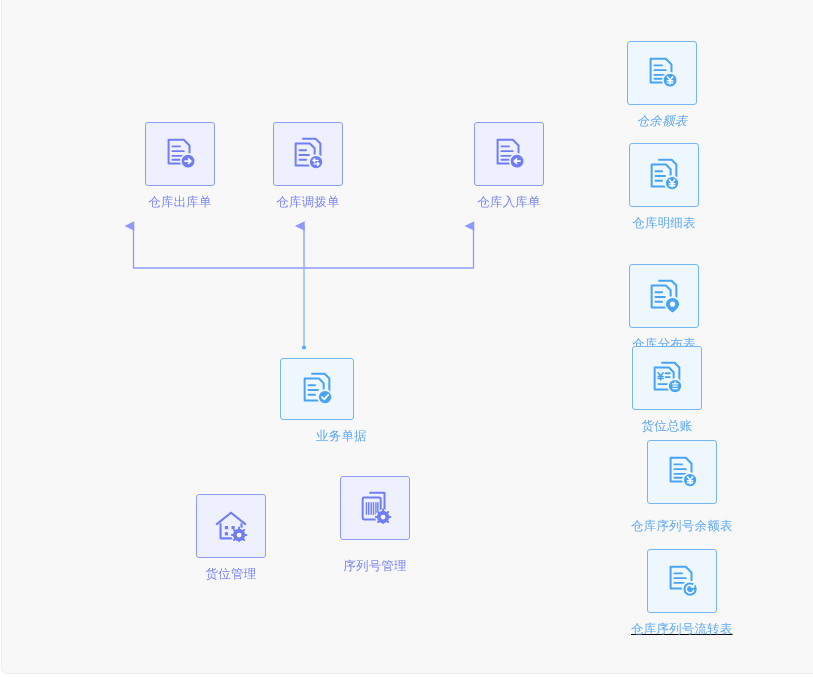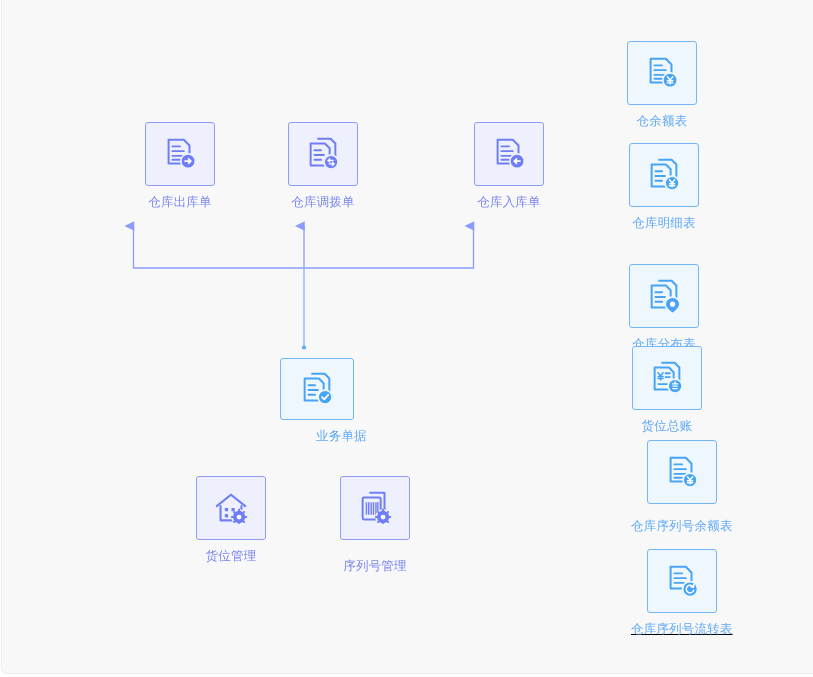--- a/index.html
+++ b/index.html
@@ -120,21 +120,21 @@
     <svg class="glyph" width="38" height="38" viewBox="0 0 40 40">
       <path d="M8 5 H24 L30 11 V30 H8 Z" fill="none" stroke="#6f7ef5" stroke-width="2.1" stroke-linejoin="round"></path>
       <path d="M12 12 H20 M12 17 H24 M12 22 H24 M12 26 H20" stroke="#6f7ef5" stroke-width="2" stroke-linecap="round"></path>
       <circle cx="28.5" cy="27.5" r="7.6" fill="#6f7ef5" stroke="#eef0fd" stroke-width="1.8"></circle>
       <path d="M25.3 27.5 H31.3 M29 25.2 L31.5 27.5 L29 29.8" stroke="#ffffff" stroke-width="1.7" fill="none" stroke-linecap="round" stroke-linejoin="round"></path>
     </svg>
   </div>
   <div class="label">仓库出库单</div>
 </div>
 
-<div class="node theme-purple" style="left:288px; top:122px;">
+<div class="node theme-purple" style="left:273px; top:122px;">
   <div class="card">
     <svg class="glyph" width="38" height="38" viewBox="0 0 40 40">
       <path d="M14 4 H28 L33 9 V26" fill="none" stroke="#6f7ef5" stroke-width="2.1" stroke-linejoin="round"></path>
       <path d="M7 9 H22 L27 14 V32 H7 Z" fill="#eef0fd" stroke="#6f7ef5" stroke-width="2.1" stroke-linejoin="round"></path>
       <path d="M11 16 H18 M11 21 H21 M11 26 H18" stroke="#6f7ef5" stroke-width="2" stroke-linecap="round"></path>
       <circle cx="28.5" cy="28.5" r="7.4" fill="#6f7ef5" stroke="#eef0fd" stroke-width="1.8"></circle>
       <path d="M25.2 26.8 H30.6 M27.2 25.1 L25.2 26.8 L27.2 28.5 M31.8 30.4 H26.4 M29.8 32.1 L31.8 30.4 L29.8 28.7" stroke="#ffffff" stroke-width="1.35" fill="none" stroke-linecap="round" stroke-linejoin="round"></path>
     </svg>
   </div>
   <div class="label">仓库调拨单</div>
@@ -158,21 +158,21 @@
       <path d="M14 4 H28 L33 9 V26" fill="none" stroke="#47a3f3" stroke-width="2.1" stroke-linejoin="round"></path>
       <path d="M7 9 H22 L27 14 V32 H7 Z" fill="#eef7fe" stroke="#47a3f3" stroke-width="2.1" stroke-linejoin="round"></path>
       <path d="M11 16 H18 M11 21 H21 M11 26 H18" stroke="#47a3f3" stroke-width="2" stroke-linecap="round"></path>
       <circle cx="28.5" cy="28.5" r="7.4" fill="#47a3f3" stroke="#eef7fe" stroke-width="1.8"></circle>
       <path d="M25.3 28.6 L27.6 31 L31.8 26.2" stroke="#ffffff" stroke-width="1.9" fill="none" stroke-linecap="round" stroke-linejoin="round"></path>
     </svg>
   </div>
   <div class="label">业务单据</div>
 </div>
 
-<div class="node theme-purple" style="left:196px; top:476px;">
+<div class="node theme-purple" style="left:196px; top:494px;">
   <div class="card">
     <svg class="glyph" width="38" height="38" viewBox="0 0 40 40">
       <path d="M5 18 L20 6 L35 18" fill="none" stroke="#6f7ef5" stroke-width="2.2" stroke-linecap="round" stroke-linejoin="round"></path>
       <path d="M9 17 V33 H31 V17" fill="none" stroke="#6f7ef5" stroke-width="2.2" stroke-linejoin="round"></path>
       <rect x="13.5" y="20" width="3.4" height="3.4" fill="#6f7ef5"></rect>
       <rect x="13.5" y="26.5" width="3.4" height="3.4" fill="#6f7ef5"></rect>
       <rect x="20.5" y="20" width="3.4" height="3.4" fill="#6f7ef5"></rect>
       <circle cx="28.5" cy="29.5" r="7.4" fill="#6f7ef5" stroke="#eef0fd" stroke-width="1.8"></circle>
       <circle cx="28.5" cy="29.5" r="2.5" fill="#ffffff"></circle>
       <path d="M28.5 21.6 V23.2 M28.5 35.8 V34.2 M20.9 29.5 H22.6 M36.1 29.5 H34.4 M23.2 24.2 L24.4 25.4 M33.8 34.8 L32.6 33.6 M33.8 24.2 L32.6 25.4 M23.2 34.8 L24.4 33.6" stroke="#6f7ef5" stroke-width="2.1" stroke-linecap="round"></path>
@@ -188,21 +188,21 @@
       <rect x="7" y="9" width="19" height="23" rx="1.5" fill="#eef0fd" stroke="#6f7ef5" stroke-width="2.1"></rect>
       <path d="M11 14 V27 M13.4 14 V27 M16 14 V27 M18.4 14 V27 M21 14 V27 M23 14 V27" stroke="#6f7ef5" stroke-width="1.5"></path>
       <circle cx="28.5" cy="29.5" r="7.4" fill="#6f7ef5" stroke="#eef0fd" stroke-width="1.8"></circle>
       <circle cx="28.5" cy="29.5" r="2.5" fill="#ffffff"></circle>
       <path d="M28.5 21.6 V23.2 M28.5 35.8 V34.2 M20.9 29.5 H22.6 M36.1 29.5 H34.4 M23.2 24.2 L24.4 25.4 M33.8 34.8 L32.6 33.6 M33.8 24.2 L32.6 25.4 M23.2 34.8 L24.4 33.6" stroke="#6f7ef5" stroke-width="2.1" stroke-linecap="round"></path>
     </svg>
   </div>
   <div class="label">序列号管理</div>
 </div>
 
-<div class="node theme-blue" style="left:627px; top:41px;">
+<div class="node theme-blue" style="left:627px; top:41px;font-style:italic;">
   <div class="card">
     <svg class="glyph" width="38" height="38" viewBox="0 0 40 40">
       <path d="M8 5 H24 L30 11 V30 H8 Z" fill="none" stroke="#47a3f3" stroke-width="2.1" stroke-linejoin="round"></path>
       <path d="M12 12 H20 M12 17 H24 M12 22 H24 M12 26 H20" stroke="#47a3f3" stroke-width="2" stroke-linecap="round"></path>
       <circle cx="28.5" cy="27.5" r="7.6" fill="#47a3f3" stroke="#eef7fe" stroke-width="1.8"></circle>
       <path d="M25.6 23.9 L28.5 27.4 L31.4 23.9 M25.6 28.2 H31.4 M25.6 30.4 H31.4 M28.5 27.4 V31.6" stroke="#ffffff" stroke-width="1.45" fill="none" stroke-linecap="round" stroke-linejoin="round"></path>
     </svg>
   </div>
   <div class="label">仓余额表</div>
 </div>

